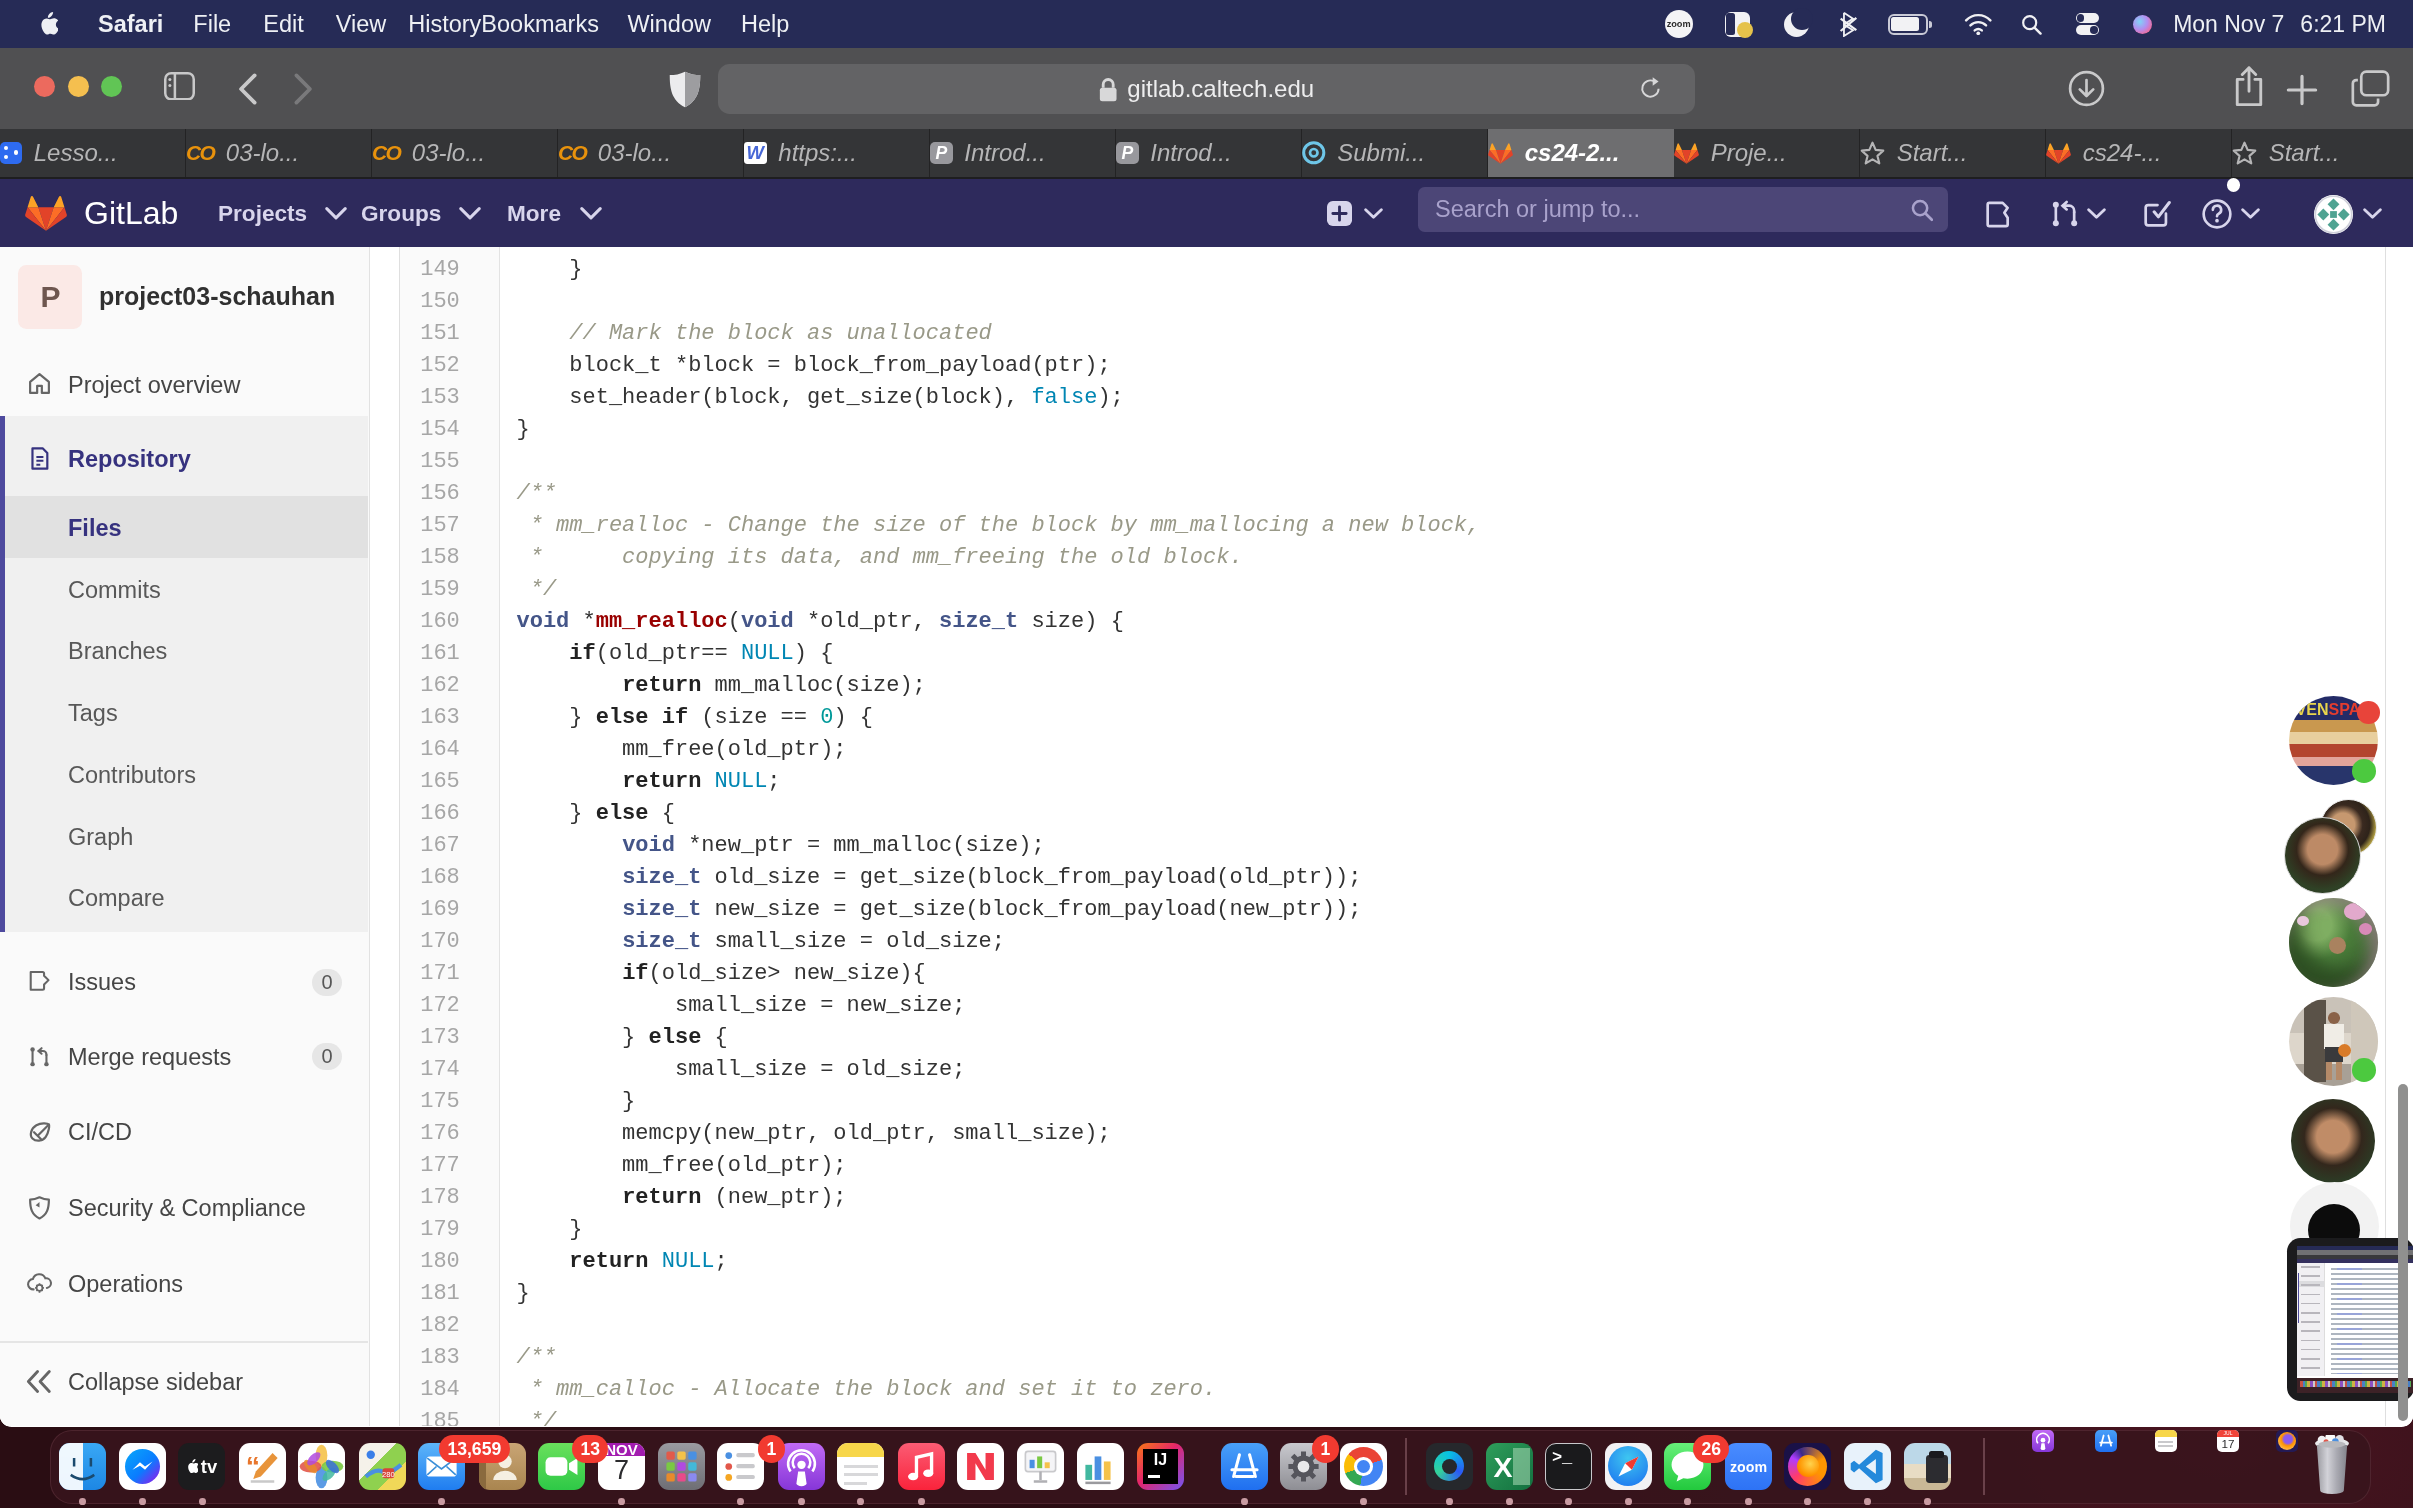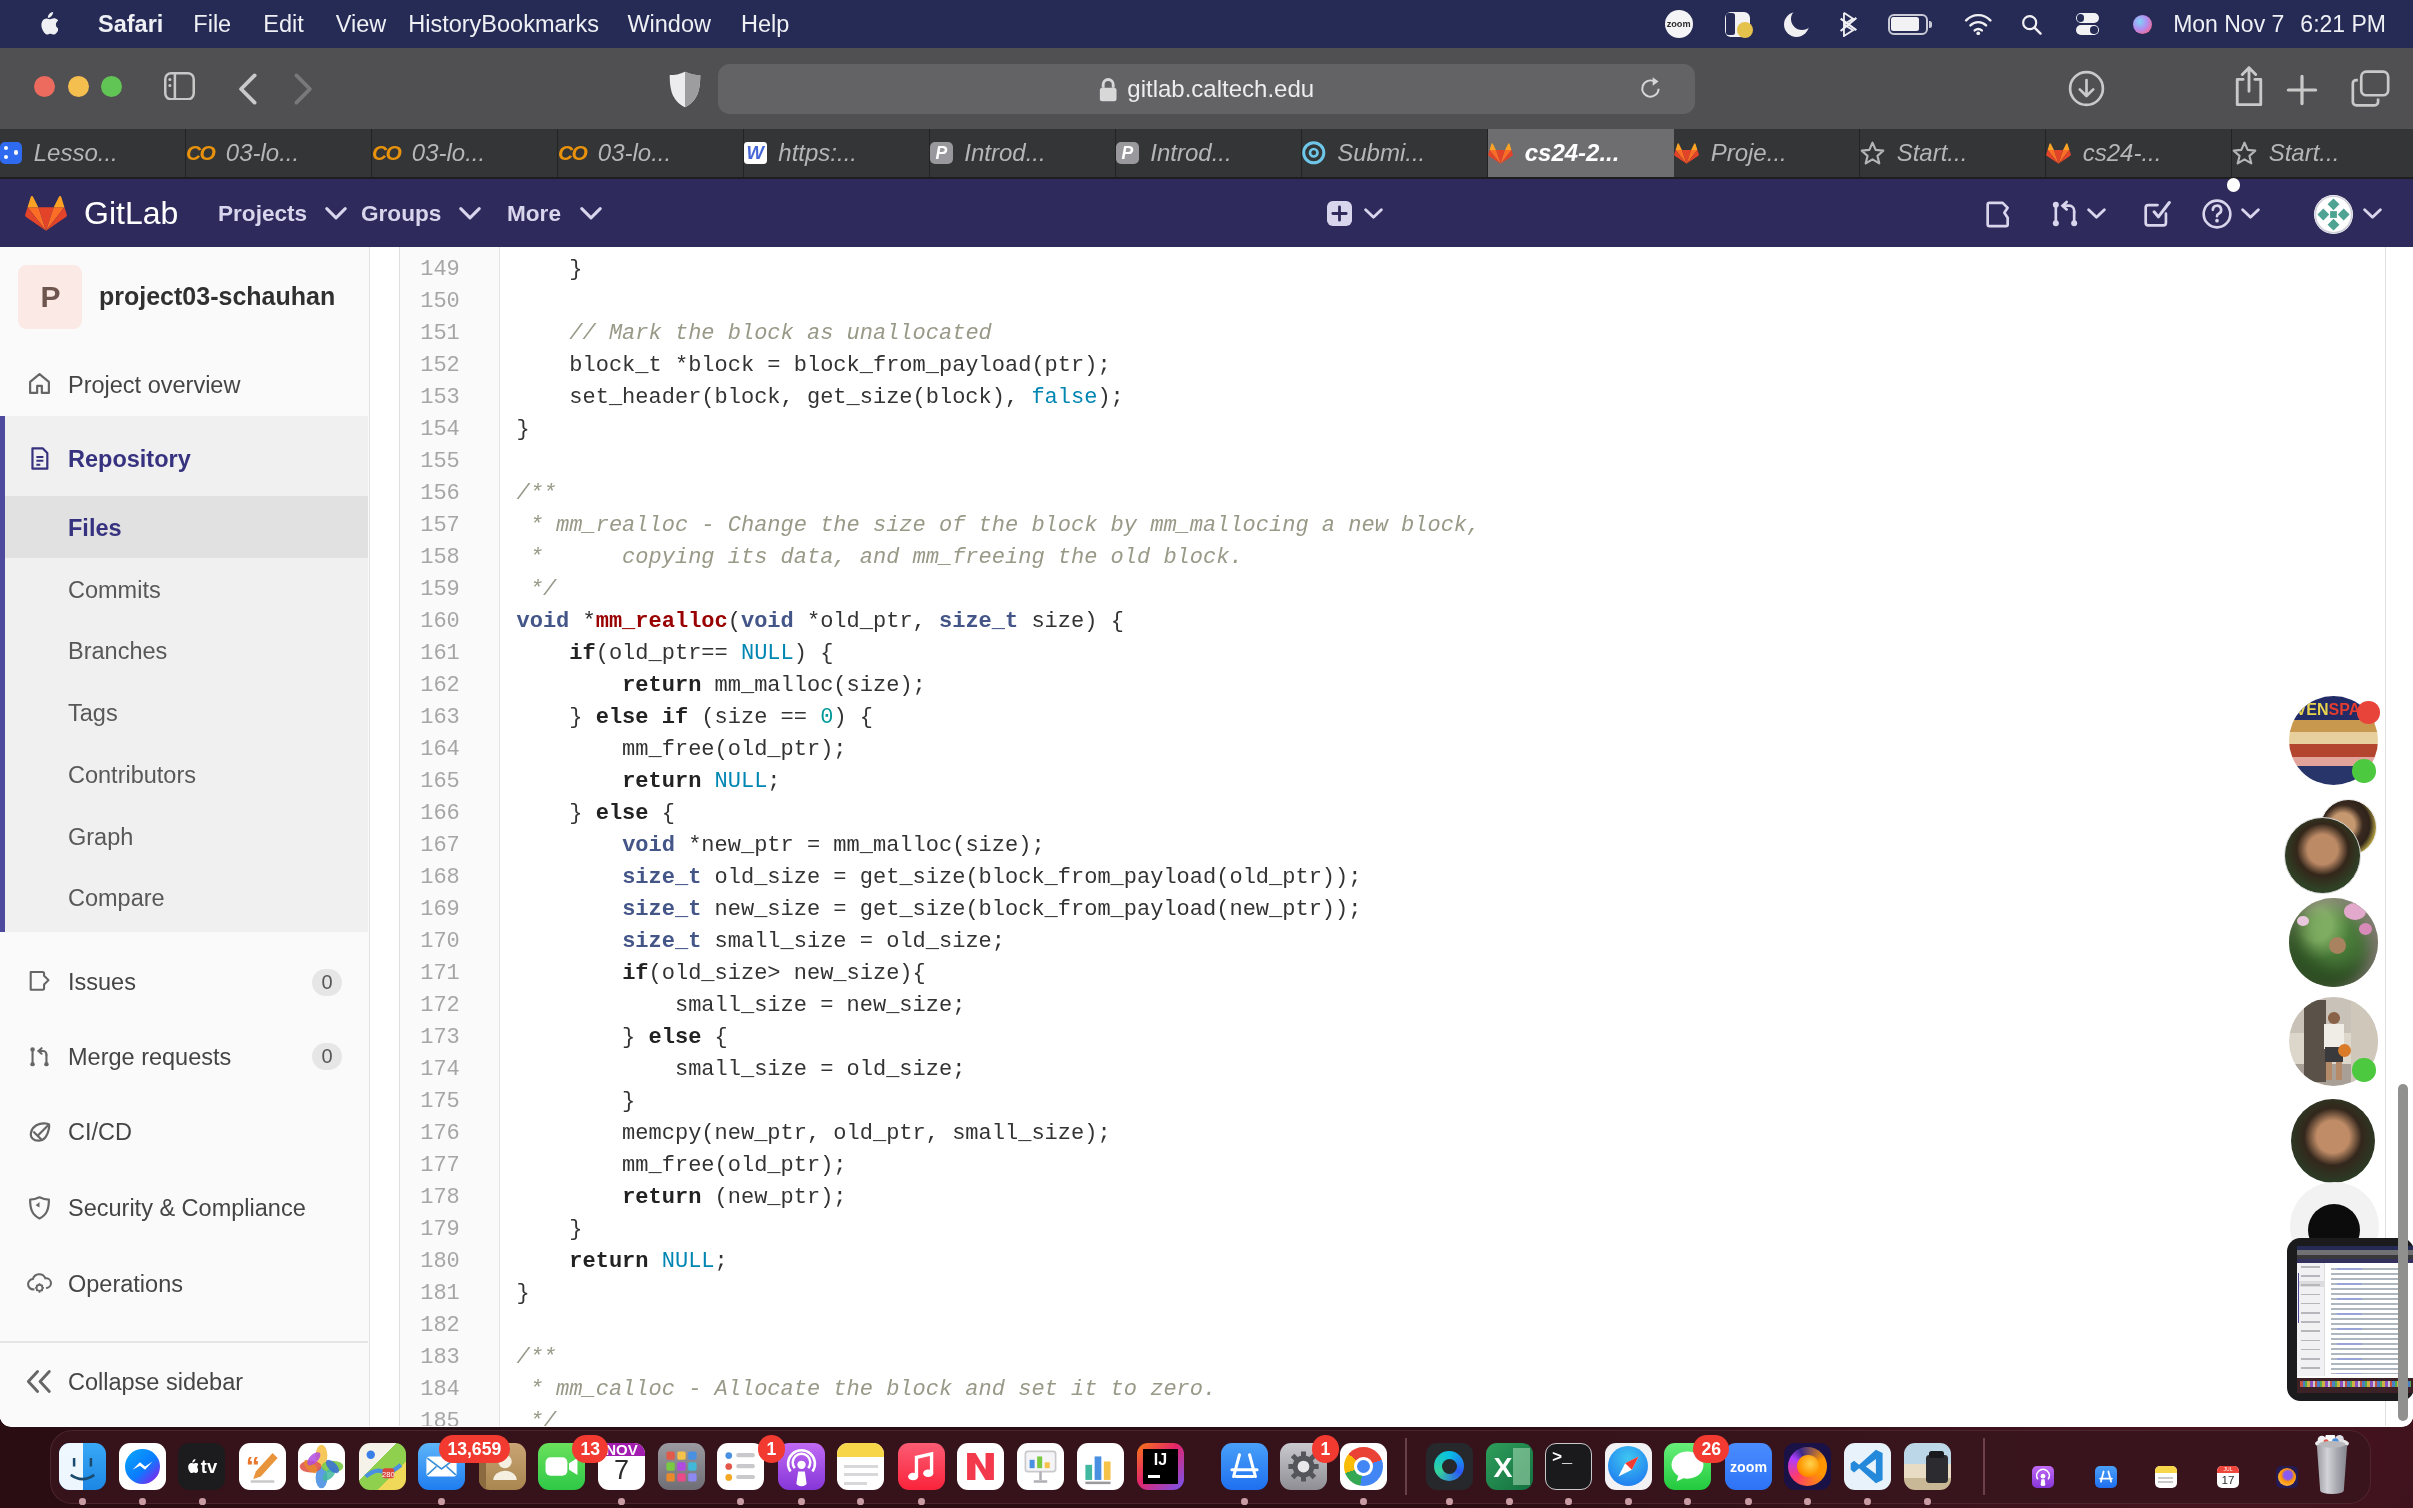--- a/index.html
+++ b/index.html
@@ -45,21 +45,21 @@
 .kt { color:#445588; font-weight:bold;margin-top:8px; }
 .nf { color:#990000; font-weight:bold; }
 .nb { color:#0086b3; }
 .mi { color:#009999; }
 
 
 .av { position:absolute; border-radius:50%; overflow:hidden; }
 
 #dock { position:absolute; left:50px; top:1430px; width:2321px; height:74px; background:rgba(56,21,29,0.88); border:1.7px solid rgba(120,70,80,0.35); border-radius:22px; }
 .di { position:absolute; width:47px; height:47px; top:1443px; border-radius:11px; overflow:hidden; }
-.dt { position:absolute; width:22px; height:22px; top:1466px; border-radius:5px; overflow:hidden; }
+.dt { position:absolute; width:22px; height:22px; top:1430px; border-radius:5px; overflow:hidden; }
 .dot { position:absolute; width:6.7px; height:6.7px; border-radius:50%; background:#c99ba2; top:1498px; }
 .dbadge { position:absolute; background:#f23a30; color:#fff; border-radius:14.2px; font-size:17.6px; font-weight:bold; height:28px; display:flex; align-items:center; justify-content:center; padding:0 8.4px; top:1435px; z-index:5; }
 </style>
 </head>
 <body>
 <div id="menubar">
   <svg style="margin-left:38px" width="20" height="24" viewBox="0 0 24 29">
       <path fill="#eef0f4" d="M16.5 4.5c1.1-1.4 1.9-3.3 1.6-4.5-1.6.1-3.5 1.1-4.6 2.4-1 1.2-1.9 3.1-1.6 4.6 1.8.1 3.5-.9 4.6-2.5zM21.5 15.3c0-3.3 2.7-4.9 2.8-5-1.5-2.2-3.9-2.5-4.7-2.6-2-.2-3.9 1.2-4.9 1.2-1 0-2.6-1.2-4.3-1.1-2.2 0-4.2 1.3-5.3 3.3-2.3 3.9-.6 9.7 1.6 12.9 1.1 1.6 2.4 3.3 4.1 3.2 1.6-.1 2.3-1 4.2-1 2 0 2.5 1 4.3 1 1.8 0 2.9-1.6 4-3.2 1.2-1.8 1.7-3.6 1.8-3.7-.1-.1-3.5-1.4-3.6-5z"></path>
     </svg>
   <span style="margin-left:40px;font-weight:bold">Safari</span>
@@ -224,20 +224,26 @@
     <svg class="abs" style="left:580px;top:28px" width="22" height="13.4" viewBox="0 0 26 16">
         <path d="M2 2 L13 13 L24 2" fill="none" stroke="#d8d5ec" stroke-width="3.6" stroke-linecap="round" stroke-linejoin="round"></path>
       </svg>
     <svg class="abs" style="left:1327px;top:22px" width="25" height="25" viewBox="0 0 30 30">
         <rect x="0" y="0" width="30" height="30" rx="7" fill="#d8d5ec"></rect>
         <path d="M15 7 V23 M7 15 H23" stroke="#2e2a5c" stroke-width="3.4" stroke-linecap="round"></path>
       </svg>
     <svg class="abs" style="left:1364px;top:28.5px" width="19" height="11.7" viewBox="0 0 23 14">
         <path d="M2 2 L11.5 11 L21 2" fill="none" stroke="#d8d5ec" stroke-width="3.4" stroke-linecap="round" stroke-linejoin="round"></path>
       </svg>
+    <div id="searchbox" class="abs">Search or jump to...
+      <svg class="abs" style="right:15px;top:11.7px" width="23.5" height="23.5" viewBox="0 0 28 28">
+          <circle cx="12" cy="12" r="8.5" fill="none" stroke="#a9a2cc" stroke-width="3"></circle>
+          <path d="M18.5 18.5 L26 26" stroke="#a9a2cc" stroke-width="3.2" stroke-linecap="round"></path>
+        </svg>
+    </div>
     <svg class="abs" style="left:1986px;top:22px" width="25" height="27" viewBox="0 0 30 32">
         <path d="M4 2 H20 L26 8 L22 14 L26 20 V28 a2 2 0 0 1 -2 2 H4 a2 2 0 0 1 -2 -2 V4 a2 2 0 0 1 2 -2 Z" fill="none" stroke="#d8d5ec" stroke-width="3.2" stroke-linejoin="round"></path>
       </svg>
     <svg class="abs" style="left:2050px;top:20px" width="30" height="30" viewBox="0 0 36 36">
         <g fill="none" stroke="#d8d5ec" stroke-width="3.2" stroke-linecap="round">
           <path d="M7 10 V27 M29 16 V27"></path>
           <path d="M29 16 V14 a6 6 0 0 0 -6 -6 H16"></path>
           <path d="M20 3.5 L15 8 L20 12.5"></path>
         </g>
         <circle cx="7" cy="7" r="3.6" fill="#d8d5ec"></circle>

